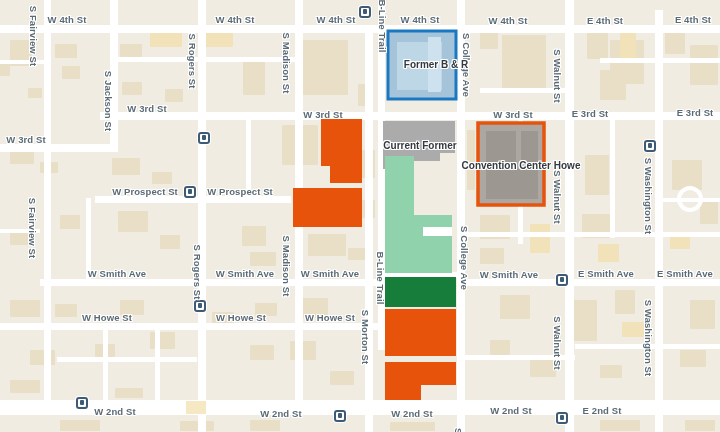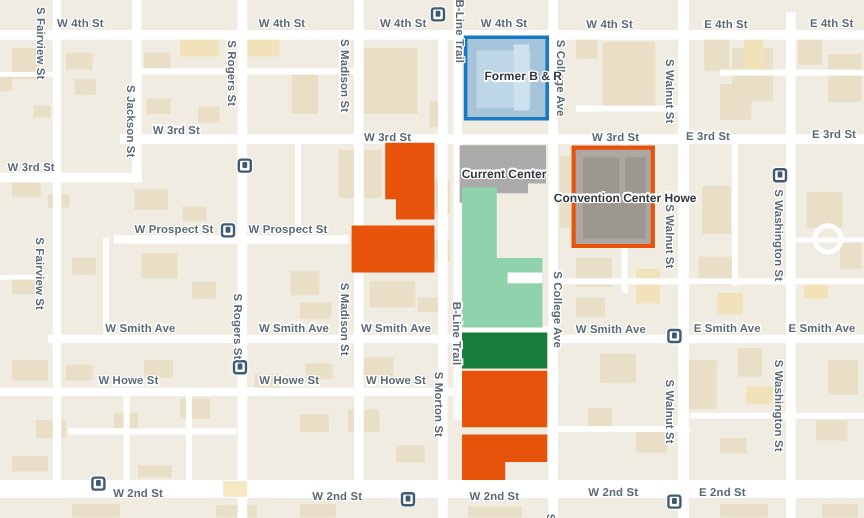--- a/index.html
+++ b/index.html
@@ -244,16 +244,16 @@
       <div class="street-label v" style="left: 380px; top: 278px;">B-Line Trail</div>
       <div class="street-label v" style="left: 466px; top: 65px;">S College Ave</div>
       <div class="street-label v" style="left: 464px; top: 258px;">S College Ave</div>
       <div class="street-label v" style="left: 458px; top: 460px;">S College Ave</div>
       <div class="street-label v" style="left: 557px; top: 76px;">S Walnut St</div>
       <div class="street-label v" style="left: 557px; top: 197px;">S Walnut St</div>
       <div class="street-label v" style="left: 557px; top: 343px;">S Walnut St</div>
       <div class="street-label v" style="left: 648px; top: 196px;">S Washington St</div>
       <div class="street-label v" style="left: 648px; top: 338px;">S Washington St</div>
       <div class="poi-label" style="left: 420px; top: 65px; padding-left: 32px;">Former B &amp; R</div>
-      <div class="poi-label" style="left: 420px; top: 146px;">Current Center</div>
+      <div class="poi-label" style="left: 420px; top: 146px;">Current Former</div>
       <div class="poi-label" style="left: 521px; top: 166px;">Convention Center Howe</div>
     </div>
 </div>
 
 </body></html>

